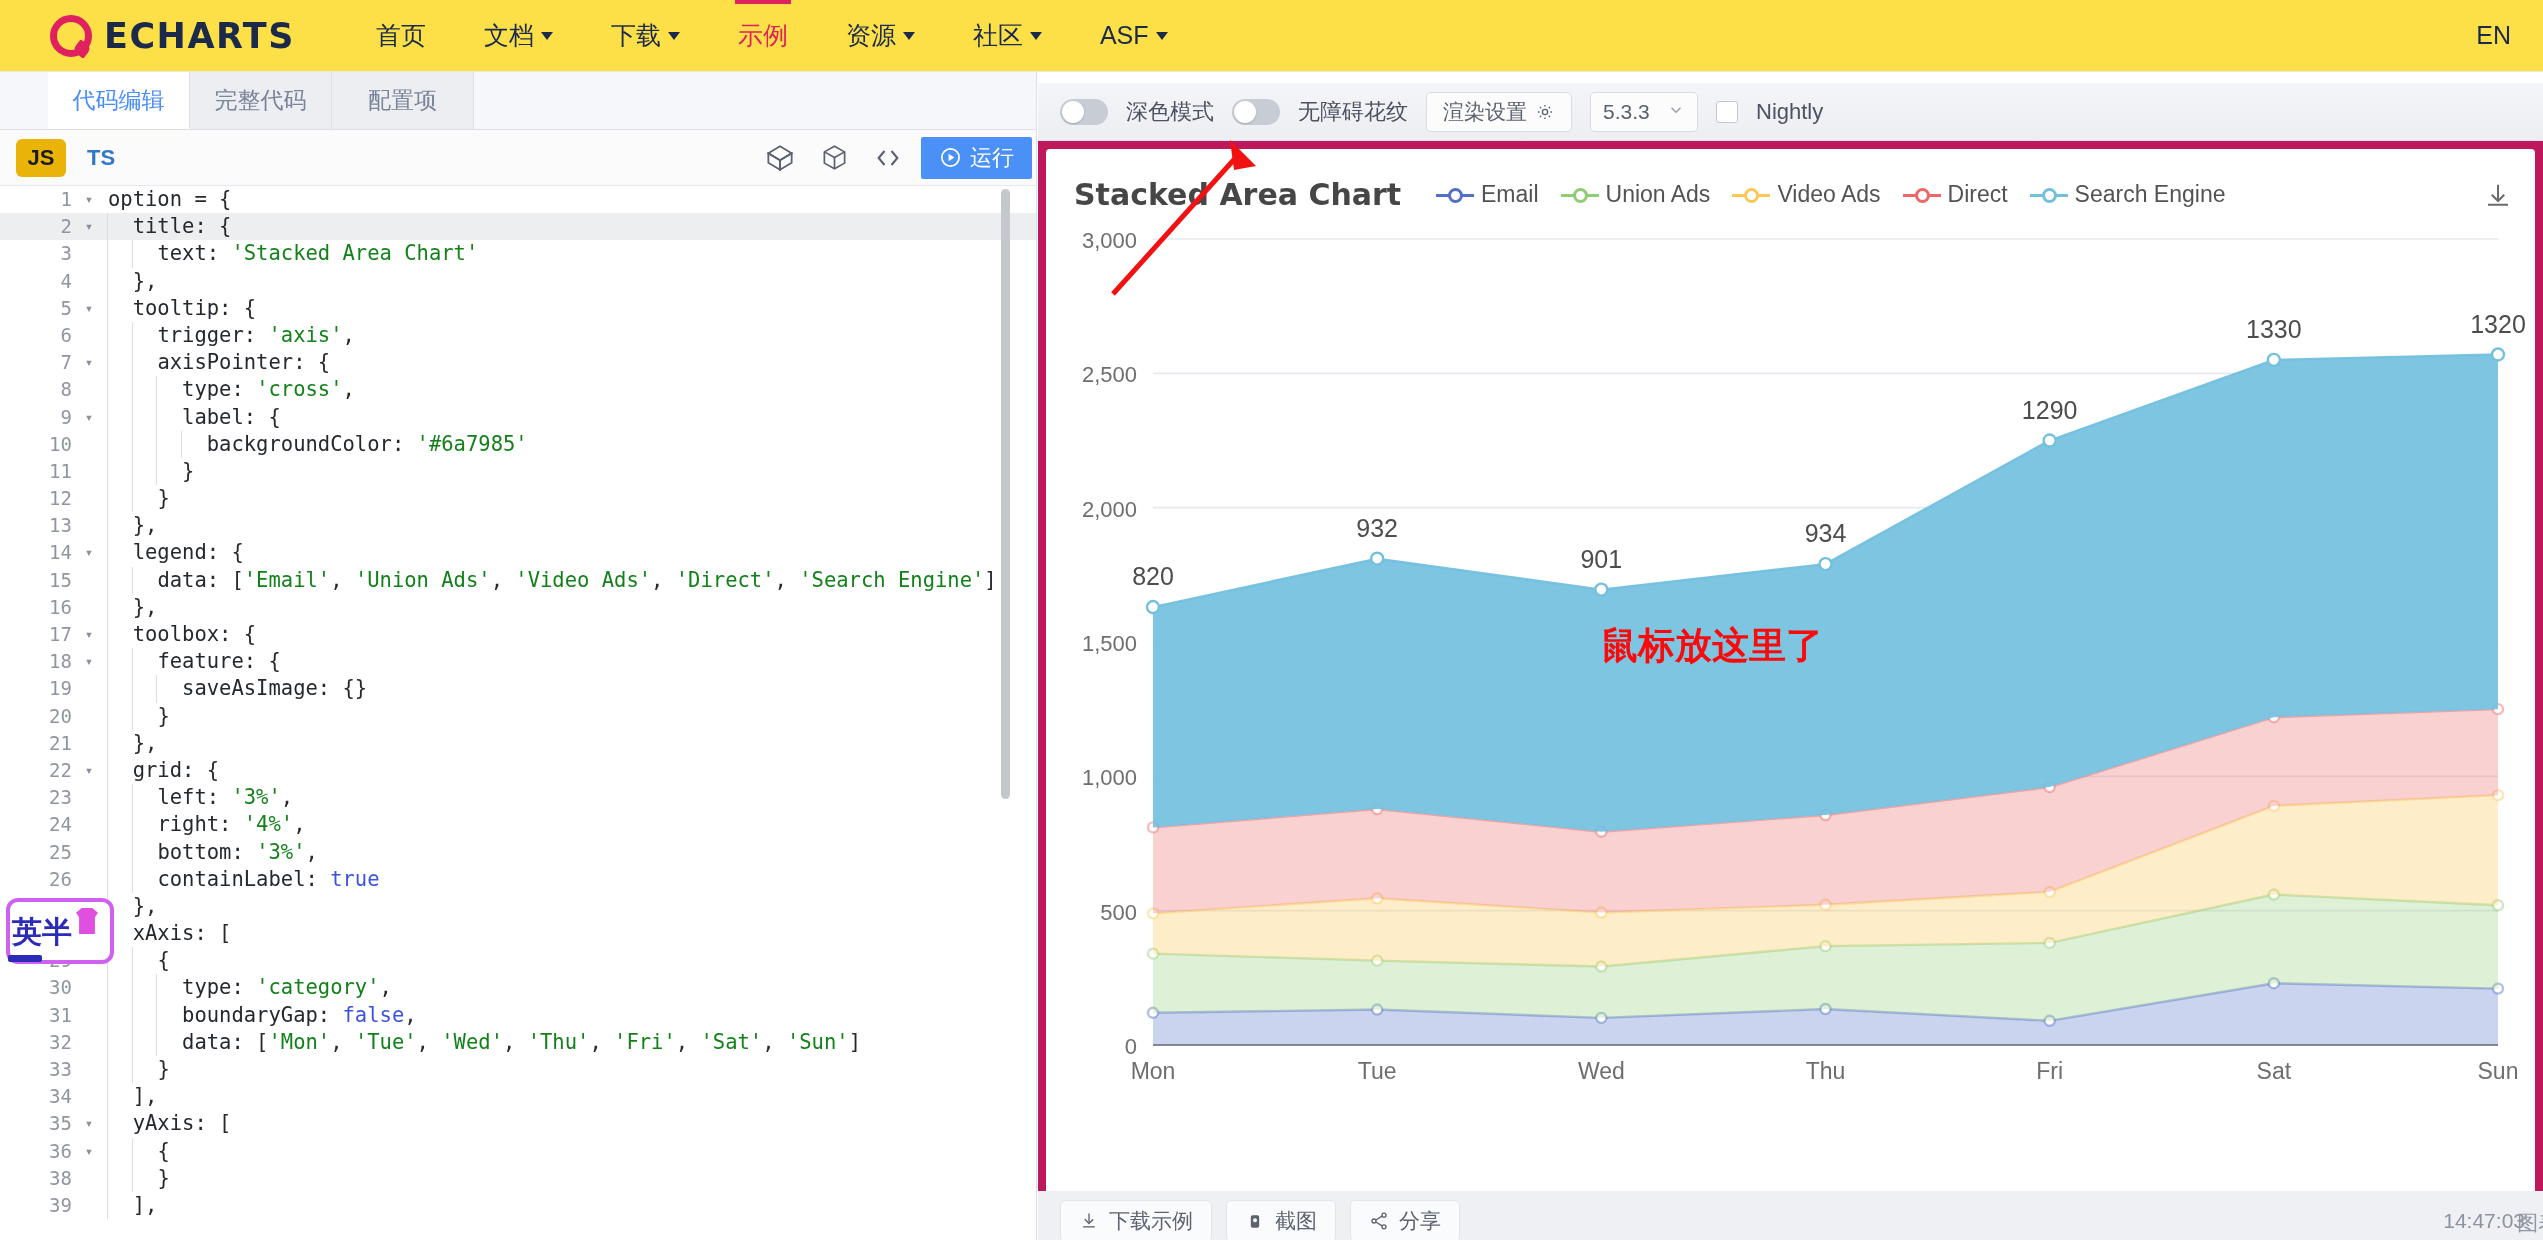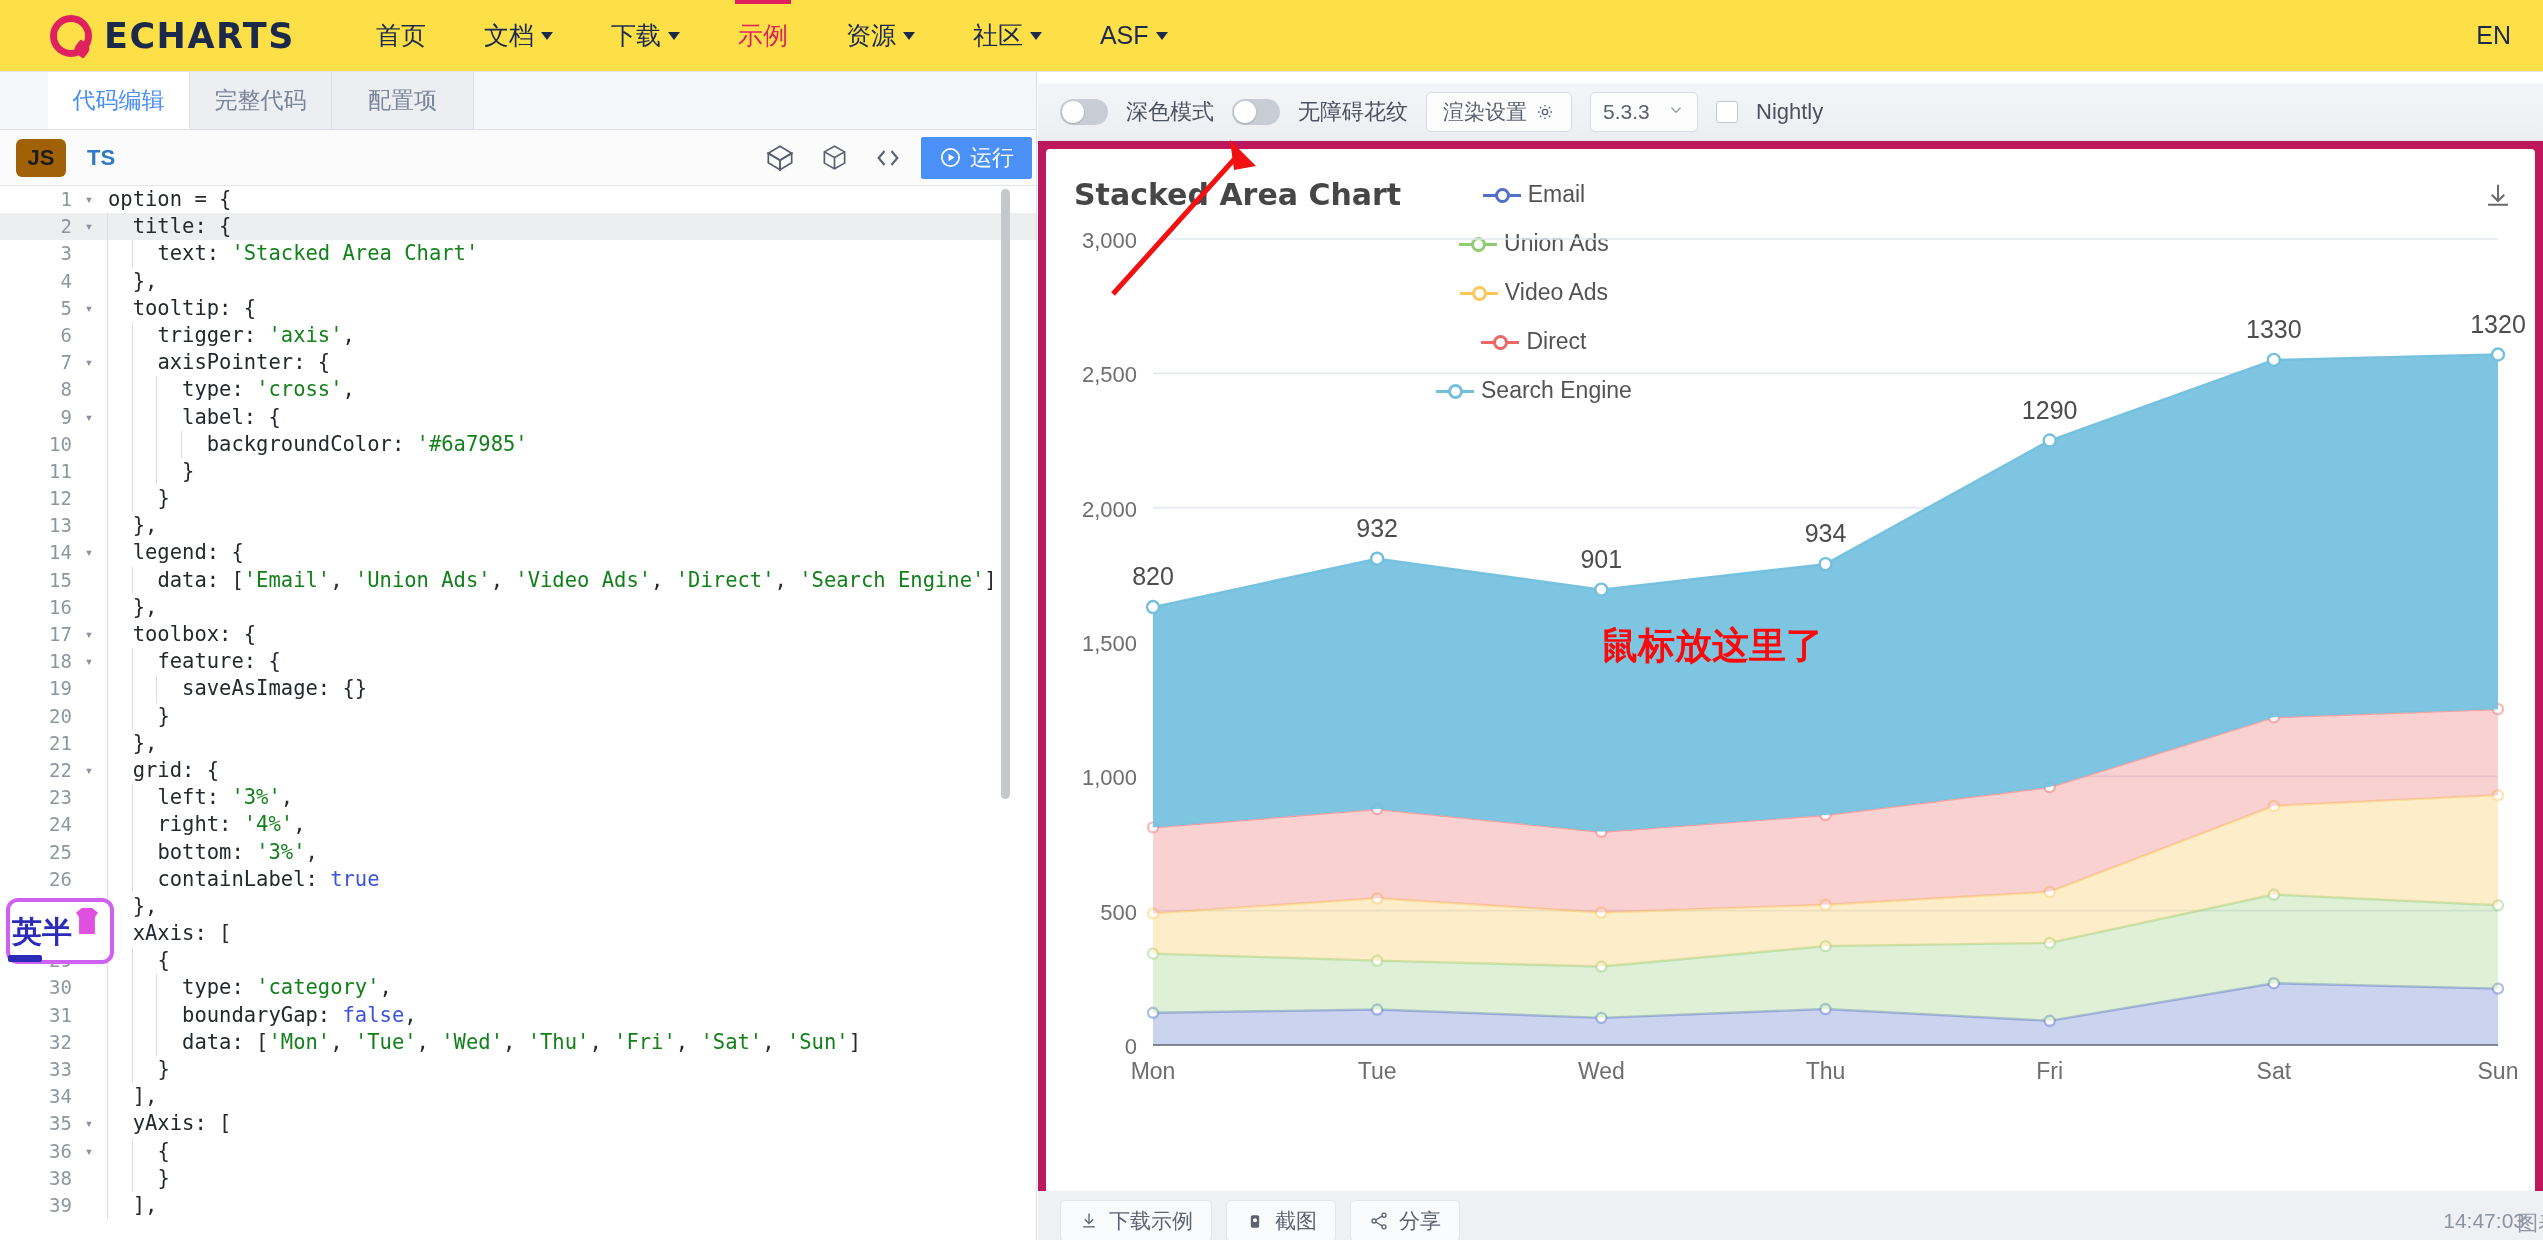--- a/index.html
+++ b/index.html
@@ -105,21 +105,21 @@
     border-bottom: 1px solid #e4e7ed;
     padding-left: 16px;
   }
   .lang-btn {
     width: 50px; height: 38px;
     border-radius: 6px;
     display: flex; align-items: center; justify-content: center;
     font-size: 22px; font-weight: 700;
     cursor: pointer; margin-right: 10px;
   }
-  .lang-js { background: #a16207; color: #1c1c1c; }
+  .lang-js { background: #eab308; color: #1c1c1c; }
   .lang-ts { background: transparent; color: #3178c6; }
   .tool-icons { margin-left: auto; display: flex; align-items: center; }
   .ticon {
     width: 54px; height: 56px;
     display: flex; align-items: center; justify-content: center;
     color: #5b6170; cursor: pointer;
   }
   .run-btn {
     display: flex; align-items: center; gap: 8px;
     background: #4a90f7; color: #fff;
@@ -259,21 +259,21 @@
     background: #fff;
     border-radius: 4px;
   }
   .chart-title {
     position: absolute; left: 28px; top: 28px;
     font-size: 30px; font-weight: 700; color: #464646;
     font-family: "DejaVu Sans", sans-serif;
   }
   .legend {
     position: absolute; left: 390px; top: 32px;
-    display: flex; align-items: center; gap: 22px; flex-direction: column;
+    display: flex; align-items: center; gap: 22px;
   }
   .lg-item { display: flex; align-items: center; gap: 7px; cursor: pointer; }
   .lg-mark { width: 38px; height: 22px; position: relative; flex: 0 0 38px; }
   .lg-mark .bar {
     position: absolute; top: 10px; left: 0; width: 38px; height: 3px;
   }
   .lg-mark .dot {
     position: absolute; top: 4px; left: 12px;
     width: 15px; height: 15px; border-radius: 50%;
     background: #fff; border: 3px solid;

